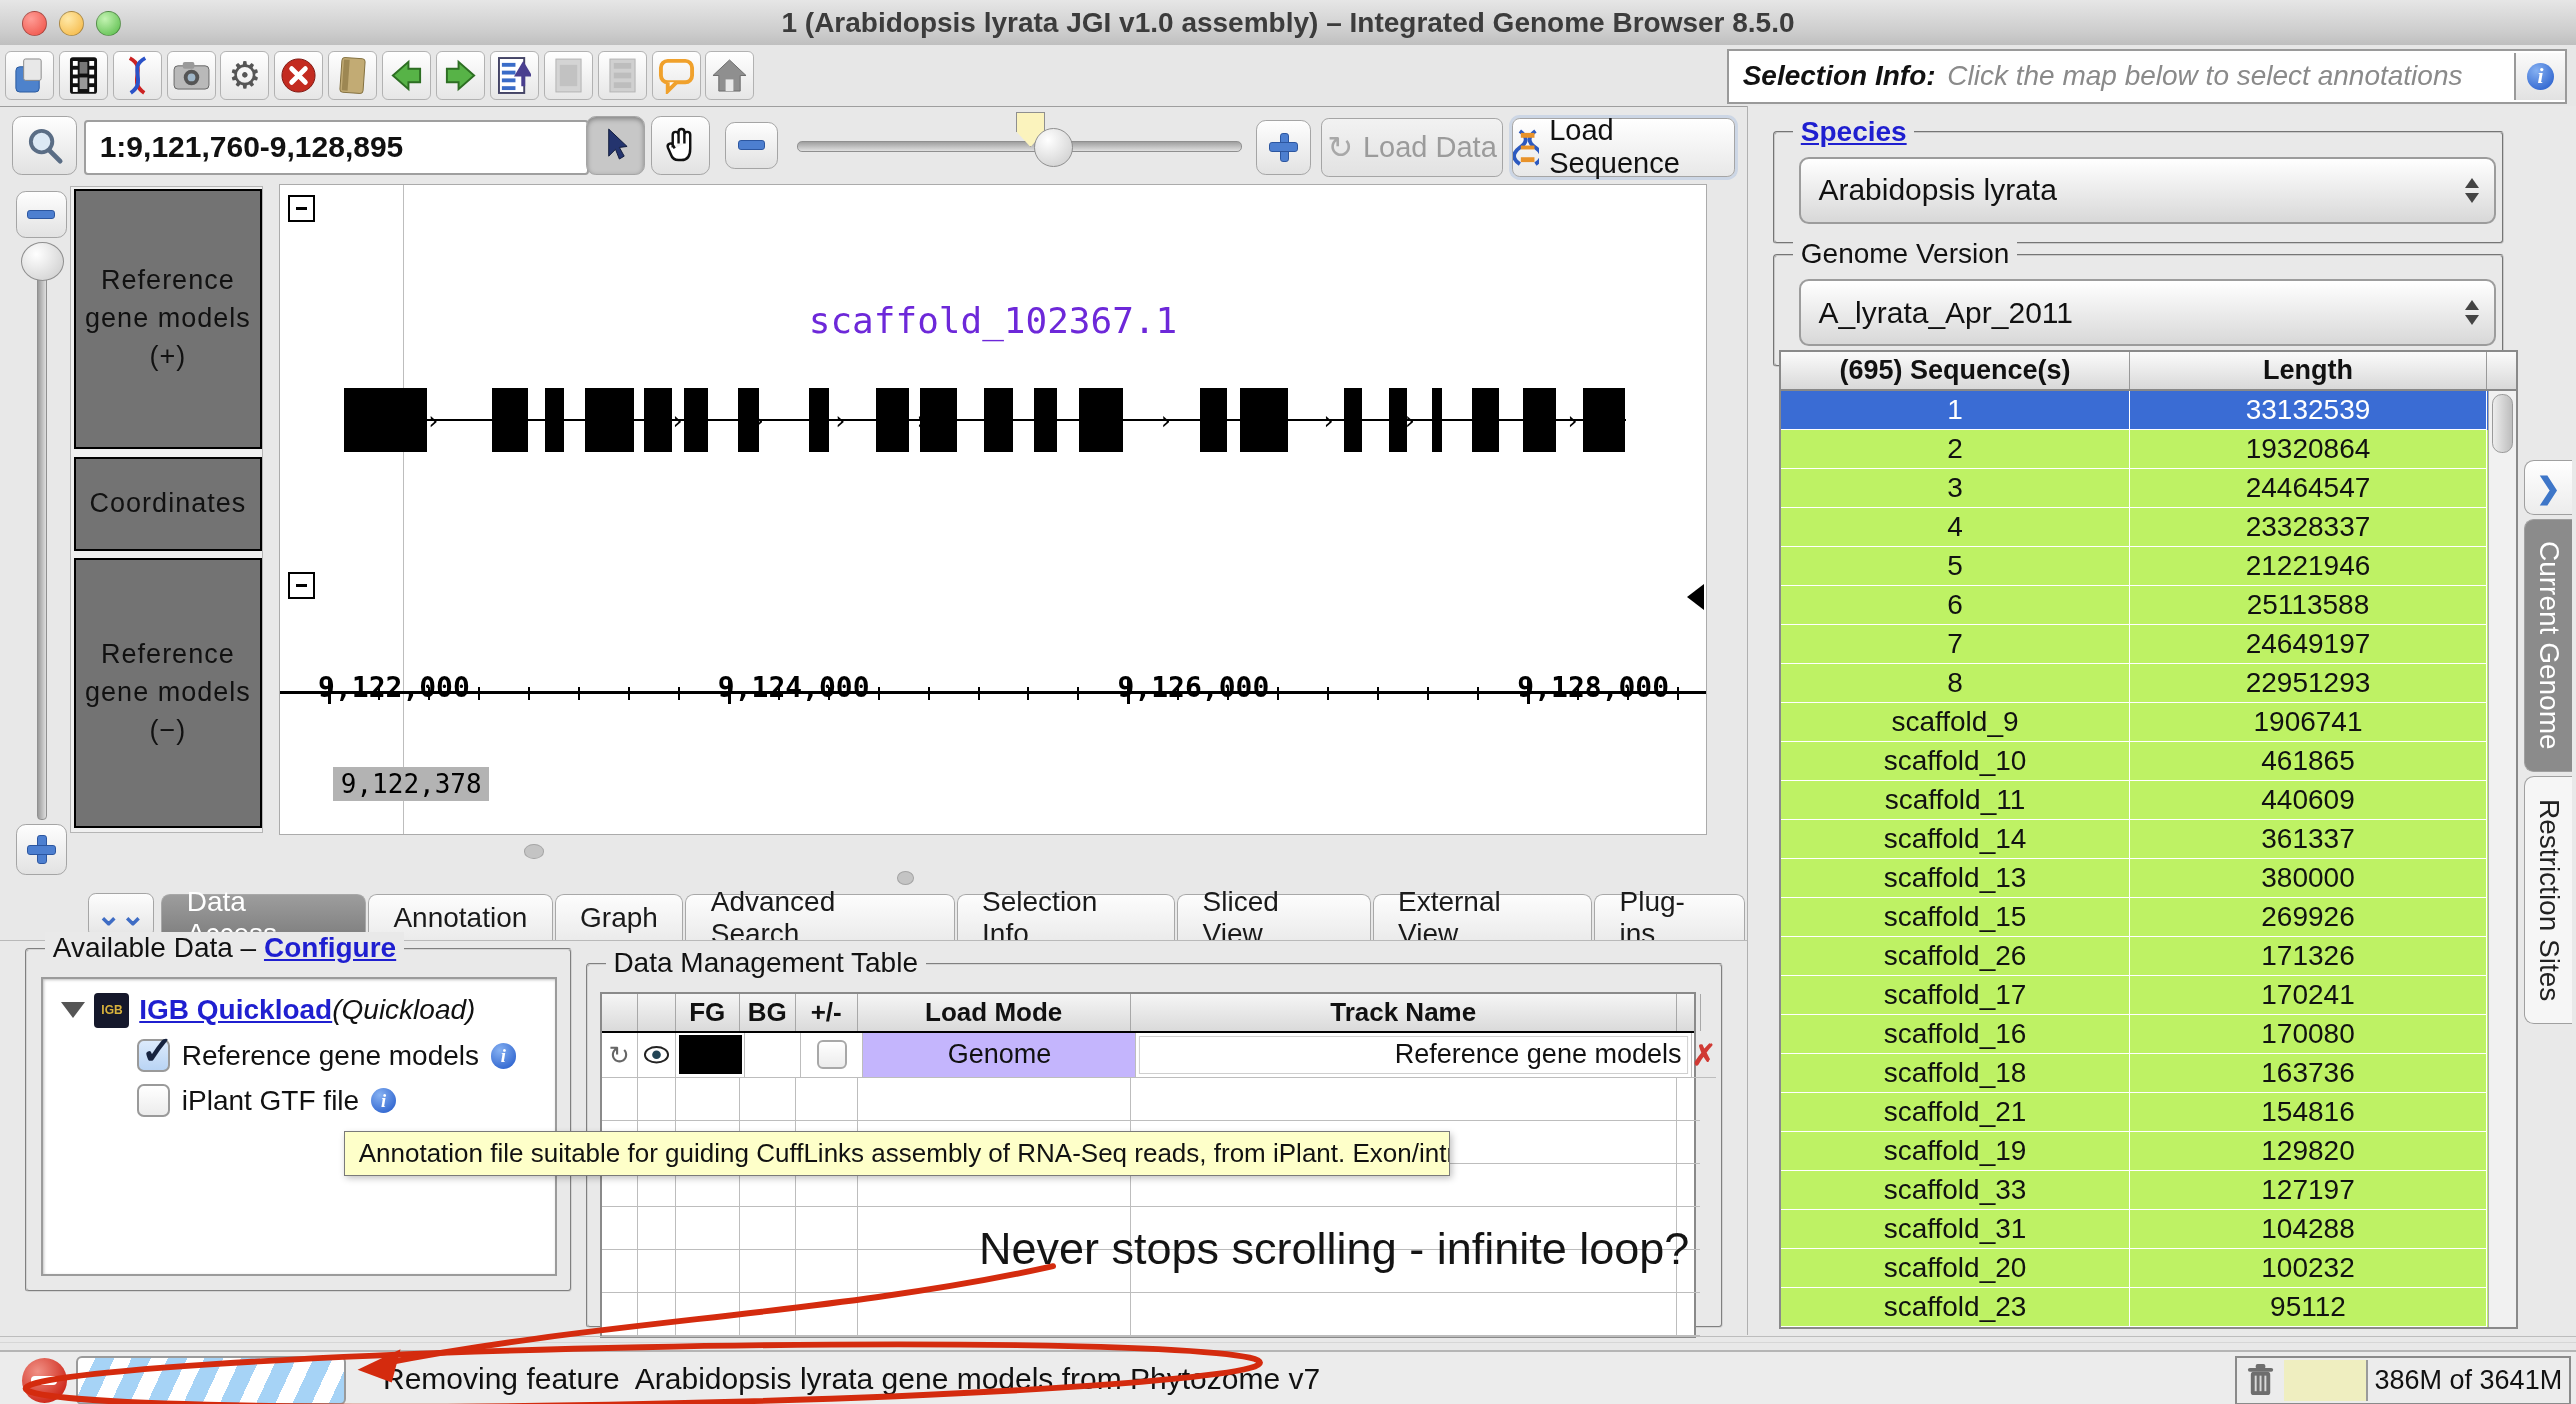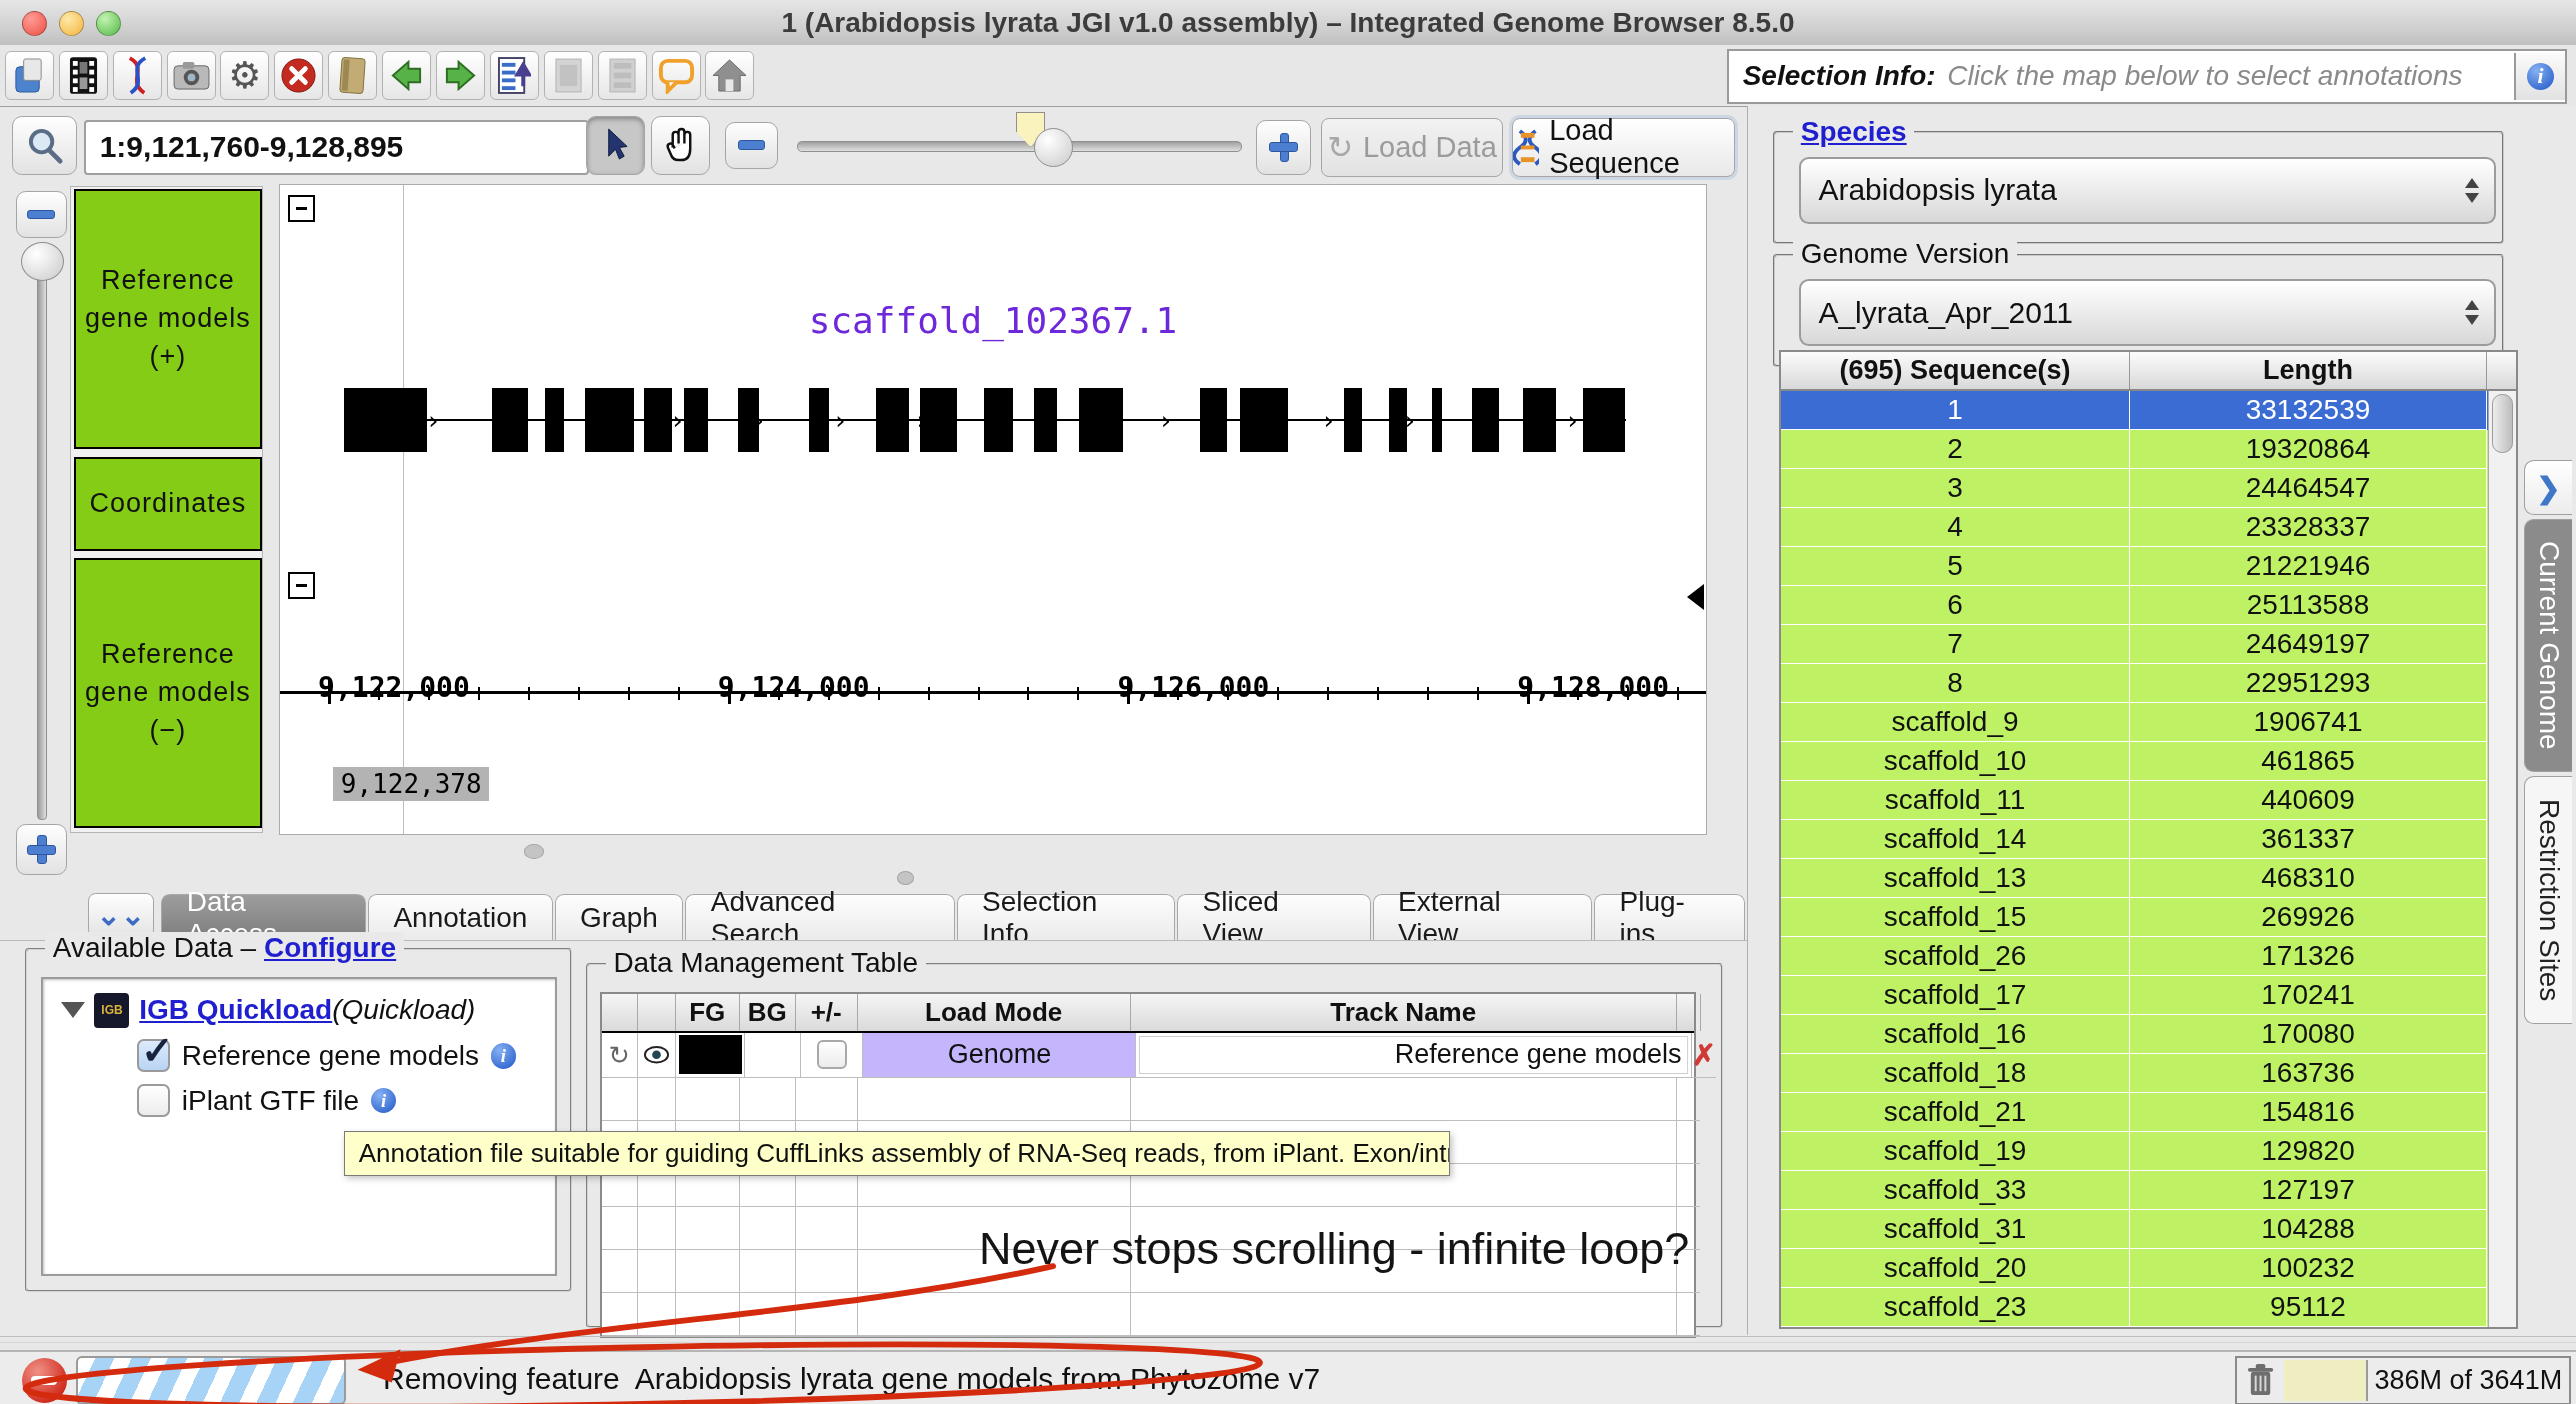--- a/index.html
+++ b/index.html
@@ -54,21 +54,21 @@
   .blue-plus{position:relative;width:29px;height:29px;}
   .blue-plus::before,.blue-plus::after{content:"";position:absolute;background:#4d7fd0;border:1px solid #2c56a0;border-radius:2.9px;}
   .blue-plus::before{left:10.7px;top:0;width:7.8px;height:27px;}
   .blue-plus::after{left:0;top:9.8px;width:27px;height:7.8px;}
   .vtrack{position:absolute;left:37px;top:246px;width:7.8px;height:572px;background:linear-gradient(90deg,#9a9a9a,#dedede);
     border:1px solid #909090;border-radius:3.9px;}
   .vthumb{position:absolute;left:20.5px;top:242px;width:41px;height:37px;border-radius:50%;
     border:1px solid #8f8f8f;background:radial-gradient(circle at 35% 30%,#ffffff,#c9c9c9);}
   
   .labelpanel{position:absolute;left:70px;top:186px;width:191px;height:645px;background:#f0f0f0;border:1px solid #b5b5b5;}
-  .tracklabel{position:absolute;left:2.9px;width:180px;background:#84cc16;border:2.9px solid #000;
+  .tracklabel{position:absolute;left:2.9px;width:180px;background:#737373;border:2.9px solid #000;
     display:flex;align-items:center;justify-content:center;text-align:center;
     font-size:27px;letter-spacing:1px;line-height:1.4;padding:0 2px;}
   
   .canvas{position:absolute;left:279px;top:184px;width:1426px;height:649px;background:#fff;border:1px solid #ababab;}
   .guide{position:absolute;top:0;bottom:0;width:1px;background:#bdbdbd;}
   .collapse{position:absolute;left:7.8px;width:23.4px;height:23.4px;border:2px solid #000;background:#fff;
     display:flex;align-items:center;justify-content:center;}
   .collapse::after{content:"";width:11.7px;height:2.9px;background:#000;}
   .scaffold-title{position:absolute;left:0;right:0;top:115px;text-align:center;
     font-family:"DejaVu Sans Mono",monospace;font-size:36px;color:#6d28d9;}
@@ -680,21 +680,21 @@
             <div class="seq-row">
               <div class="sc1">scaffold_11</div>
               <div class="sc2">440609</div>
             </div>
             <div class="seq-row">
               <div class="sc1">scaffold_14</div>
               <div class="sc2">361337</div>
             </div>
             <div class="seq-row">
               <div class="sc1">scaffold_13</div>
-              <div class="sc2">468310</div>
+              <div class="sc2">380000</div>
             </div>
             <div class="seq-row">
               <div class="sc1">scaffold_15</div>
               <div class="sc2">269926</div>
             </div>
             <div class="seq-row">
               <div class="sc1">scaffold_26</div>
               <div class="sc2">171326</div>
             </div>
             <div class="seq-row">

